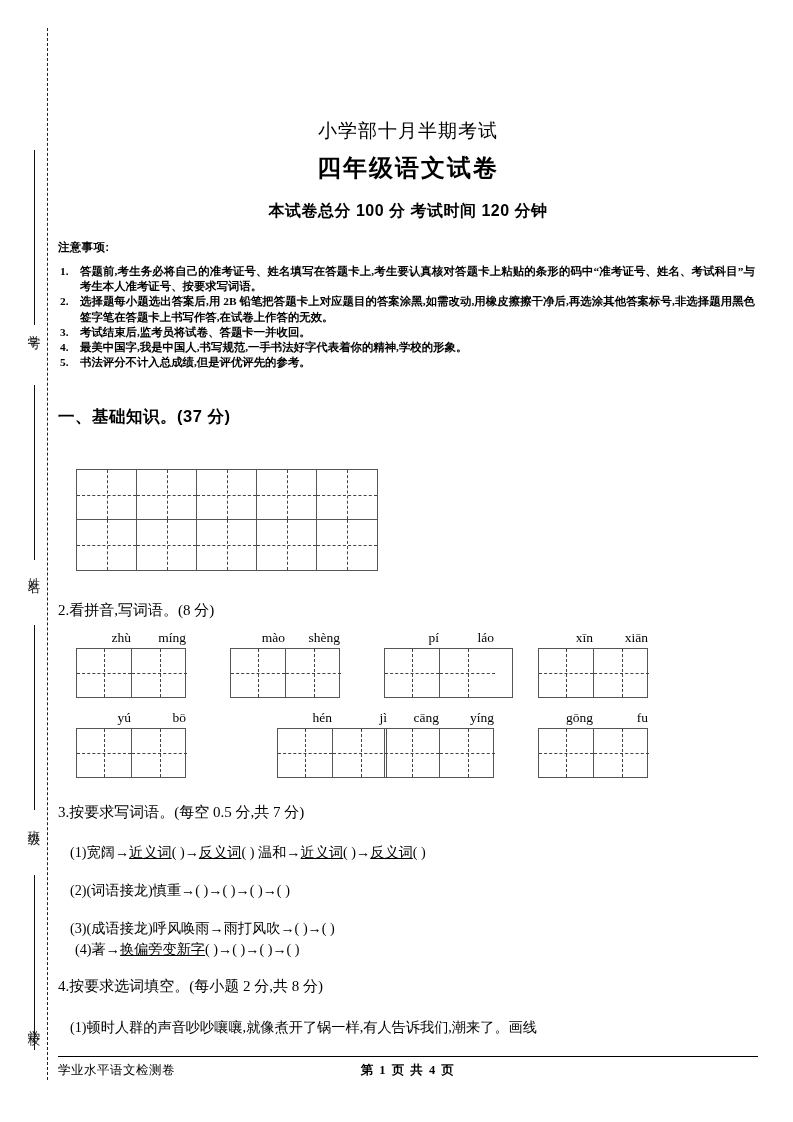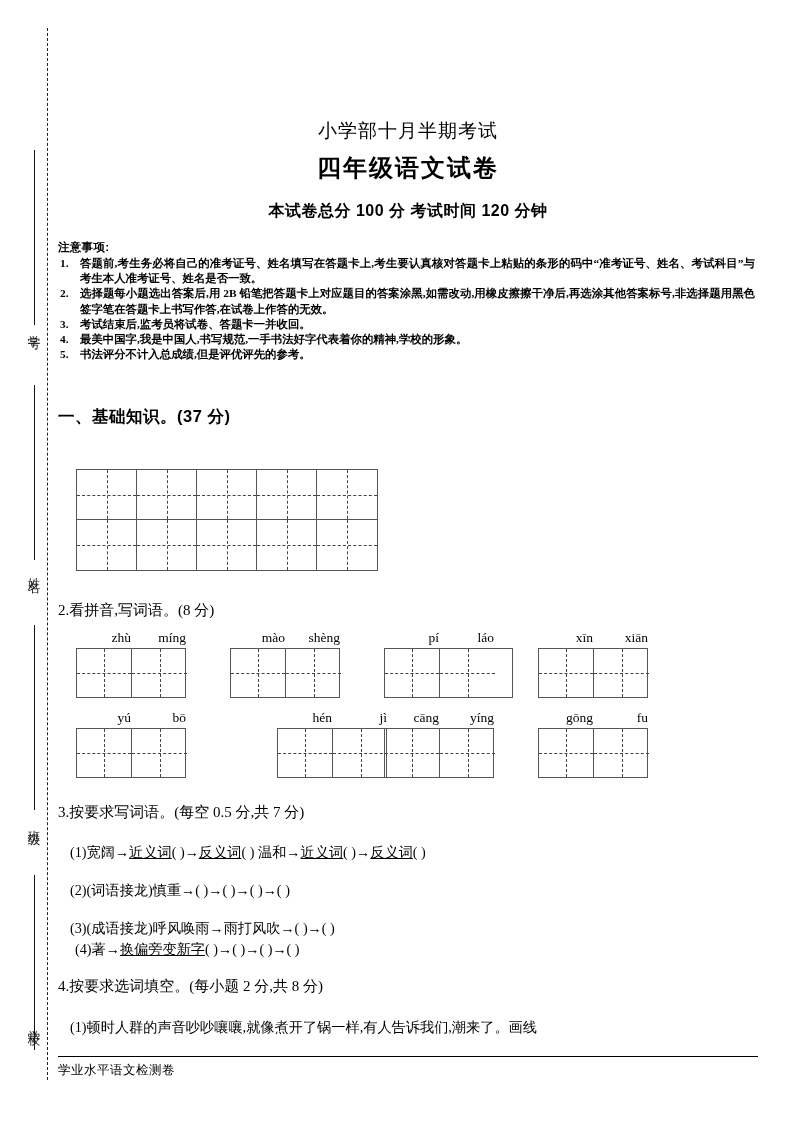--- a/index.html
+++ b/index.html
@@ -128,21 +128,21 @@
   .notice {
     position: absolute;
     top: 240px;
     left: 0;
     width: 697px;
   }
   .notice-title {
     font-family: "Liberation Sans", "DejaVu Sans", sans-serif;
     font-weight: bold;
     font-size: 11.5px;
-    margin-bottom: 1px;
+    margin-bottom: 9px;
     letter-spacing: 0.3px;
   }
   .notice-item {
     display: flex;
     font-size: 11.4px;
     line-height: 15.2px;
     font-family: "Liberation Serif", "DejaVu Serif", serif;
     font-weight: bold;
   }
   .notice-num {
@@ -279,21 +279,21 @@
 
     <div class="t-sub">小学部十月半期考试</div>
     <div class="t-main">四年级语文试卷</div>
     <div class="t-score">本试卷总分 100 分   考试时间 120 分钟</div>
 
     <div class="notice">
       <div class="notice-title">注意事项:</div>
 
       <div class="notice-item">
         <span class="notice-num">1.</span>
-        <span class="notice-body">答题前,考生务必将自己的准考证号、姓名填写在答题卡上,考生要认真核对答题卡上粘贴的条形的码中“准考证号、姓名、考试科目”与考生本人准考证号、姓名是否一致。</span>
+        <span class="notice-body">答题前,考生务必将自己的准考证号、姓名填写在答题卡上,考生要认真核对答题卡上粘贴的条形的码中“准考证号、姓名、考试科目”与考生本人准考证号、按要求写词语。</span>
       </div>
       <div class="notice-item">
         <span class="notice-num">2.</span>
         <span class="notice-body">选择题每小题选出答案后,用 2B 铅笔把答题卡上对应题目的答案涂黑,如需改动,用橡皮擦擦干净后,再选涂其他答案标号,非选择题用黑色签字笔在答题卡上书写作答,在试卷上作答的无效。</span>
       </div>
       <div class="notice-item">
         <span class="notice-num">3.</span>
         <span class="notice-body">考试结束后,监考员将试卷、答题卡一并收回。</span>
       </div>
       <div class="notice-item">
@@ -427,15 +427,16 @@
       <span>(4)著→<span class="u">换偏旁变新字</span>(        )→(        )→(        )→(        )</span>
     </div>
 
     <div class="q-line" style="top:977px;">4.按要求选词填空。(每小题 2 分,共 8 分)</div>
     <div class="q-sub" style="top:1018px; left:12px;">
       <span>(1)顿时人群的声音吵吵嚷嚷,就像煮开了锅一样,有人告诉我们,潮来了。画线</span>
     </div>
 
     <div class="footer-rule"></div>
     <div class="footer-left">学业水平语文检测卷</div>
+    <div class="footer-center">第 1 页 共 4 页</div>
 
   </div>
 </div>
 
 </body></html>

